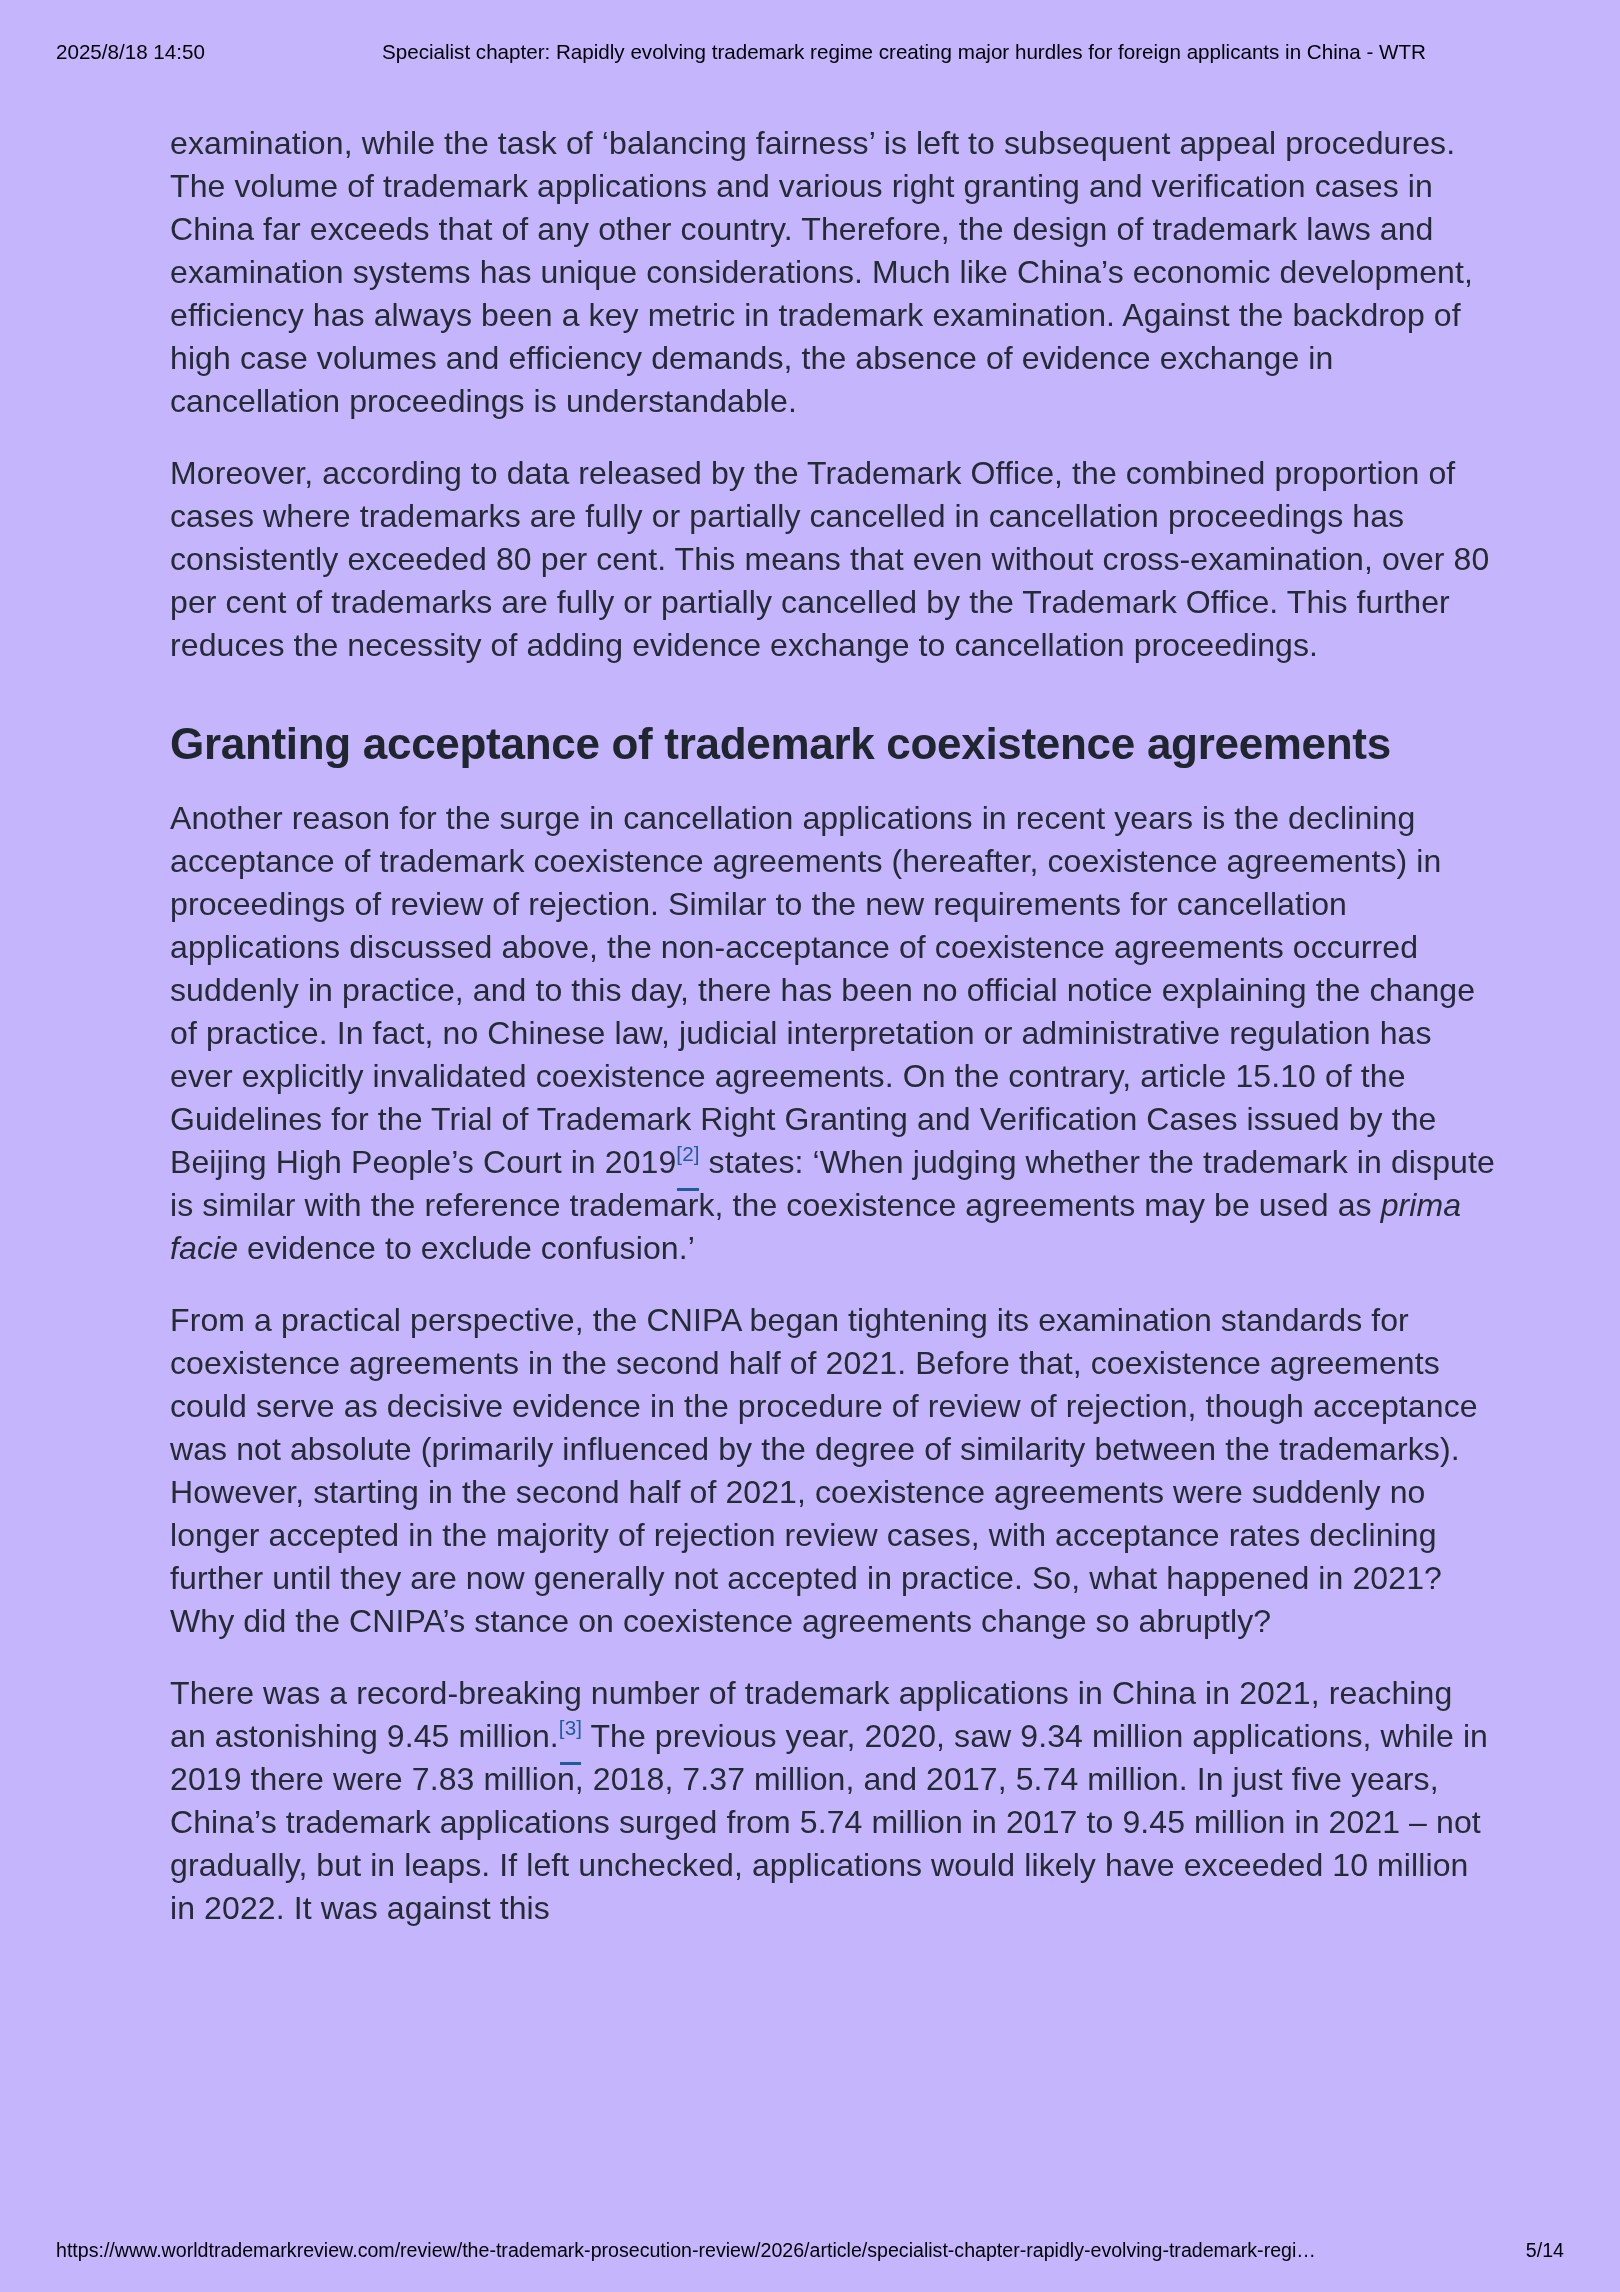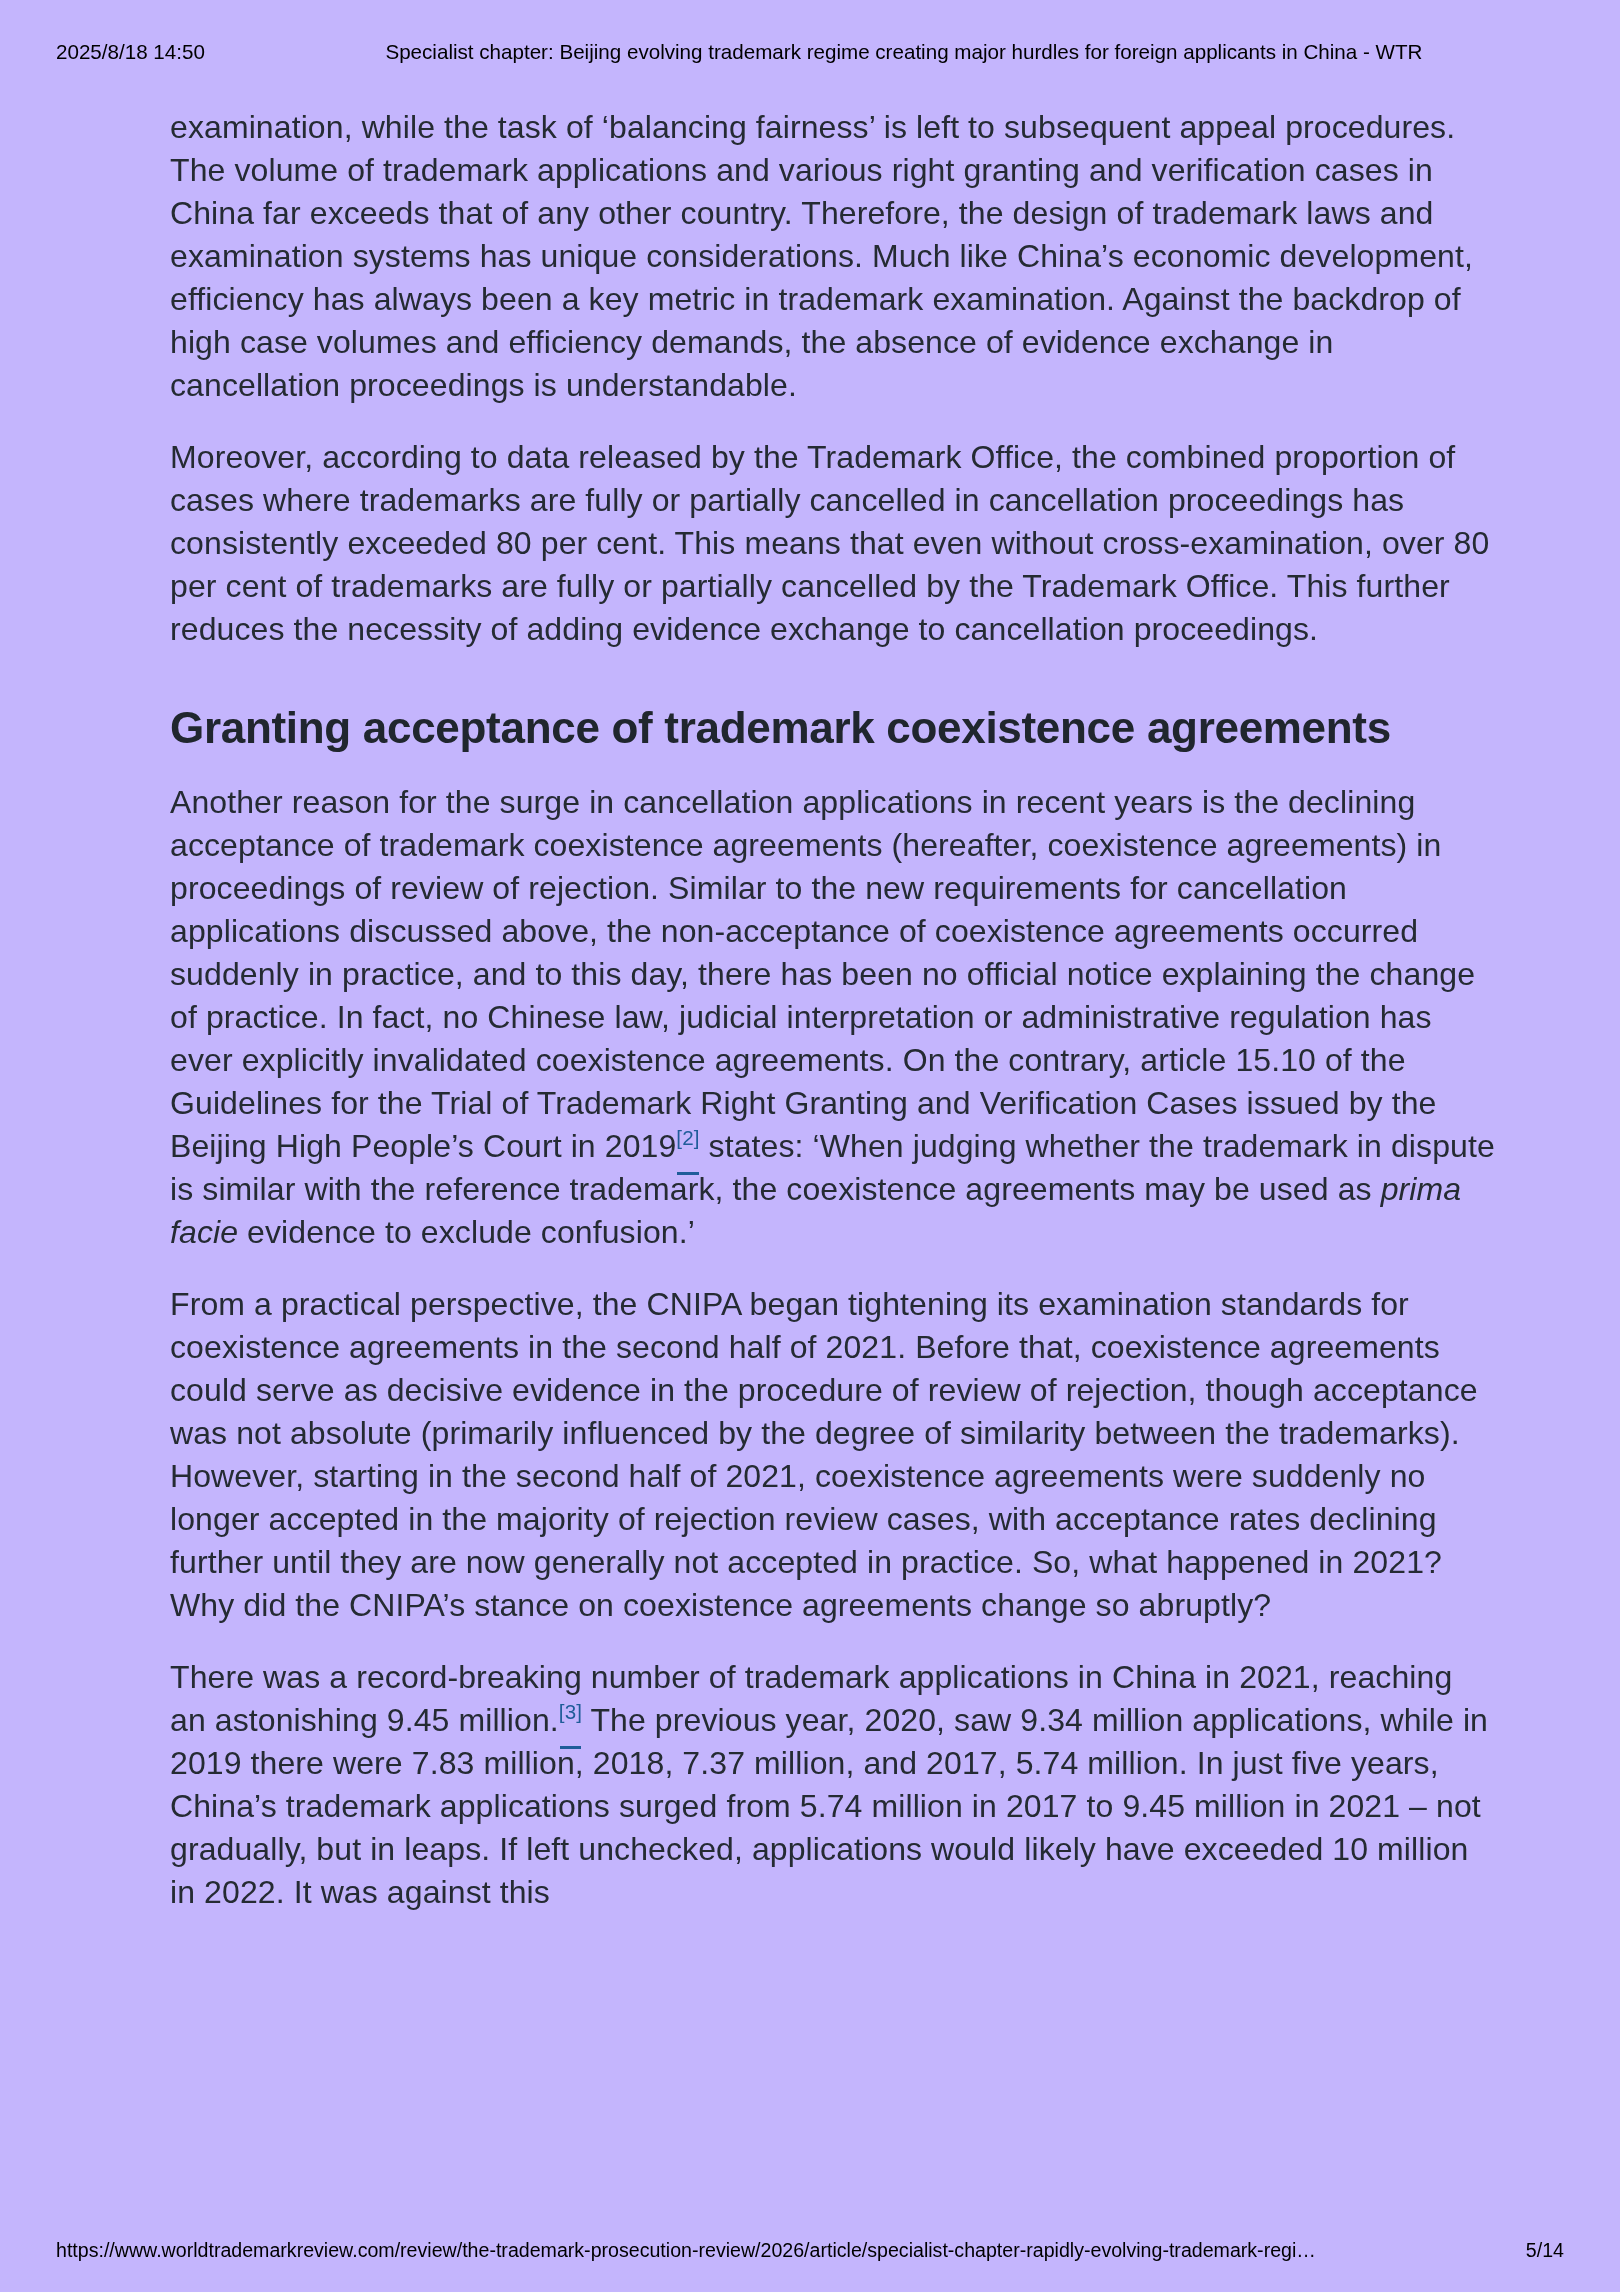--- a/index.html
+++ b/index.html
@@ -42,21 +42,21 @@
     position: absolute;
     top: 106px;
     left: 170px;
     width: 1325px;
     color: #252b33;
     font-size: 32px;
     line-height: 43px;
     letter-spacing: 0.1px;
   }
   .para {
-    margin: 0 0 29px 0;
+    margin: 16px 0 29px 0;
   }
   h1.heading {
     font-size: 44px;
     line-height: 55px;
     font-weight: 700;
     letter-spacing: -0.3px;
     color: #20262e;
     margin: 49px 0 25.5px 0;
   }
   em.latin {
@@ -103,21 +103,21 @@
     flex: 0 0 auto;
   }
 </style>
 </head>
 <body>
 
 <div class="page">
 
   <header class="print-header">
     <span class="hdr-date">2025/8/18 14:50</span>
-    <span class="hdr-title">Specialist chapter: Beijing evolving trademark regime creating major hurdles for foreign applicants in China - WTR</span>
+    <span class="hdr-title">Specialist chapter: Rapidly evolving trademark regime creating major hurdles for foreign applicants in China - WTR</span>
   </header>
 
   <main class="content">
 
     <p class="para">examination, while the task of ‘balancing fairness’ is left to subsequent appeal procedures. The volume of trademark applications and various right granting and verification cases in China far exceeds that of any other country. Therefore, the design of trademark laws and examination systems has unique considerations. Much like China’s economic development, efficiency has always been a key metric in trademark examination. Against the backdrop of high case volumes and efficiency demands, the absence of evidence exchange in cancellation proceedings is understandable.</p>
 
     <p class="para">Moreover, according to data released by the Trademark Office, the combined proportion of cases where trademarks are fully or partially cancelled in cancellation proceedings has consistently exceeded 80 per cent. This means that even without cross-examination, over 80 per cent of trademarks are fully or partially cancelled by the Trademark Office. This further reduces the necessity of adding evidence exchange to cancellation proceedings.</p>
 
     <h1 class="heading">Granting acceptance of trademark coexistence agreements</h1>
 

